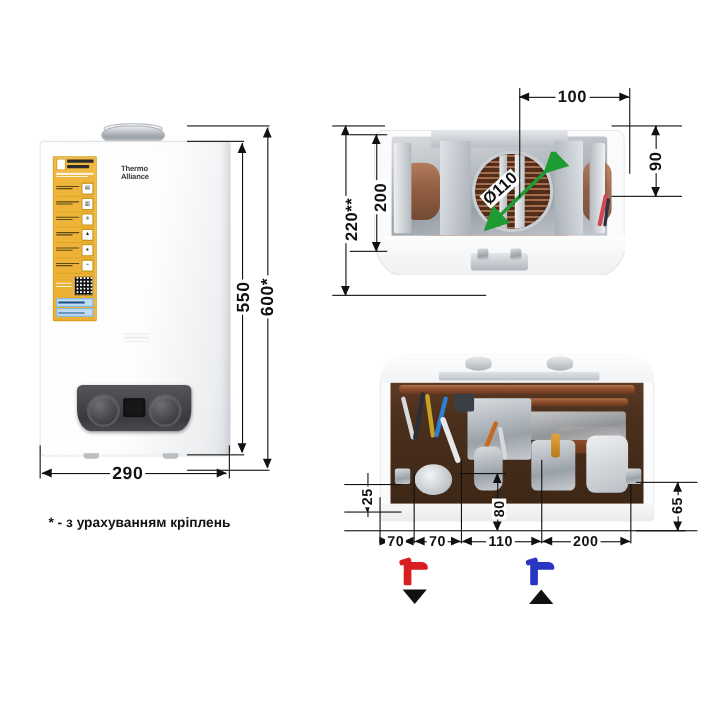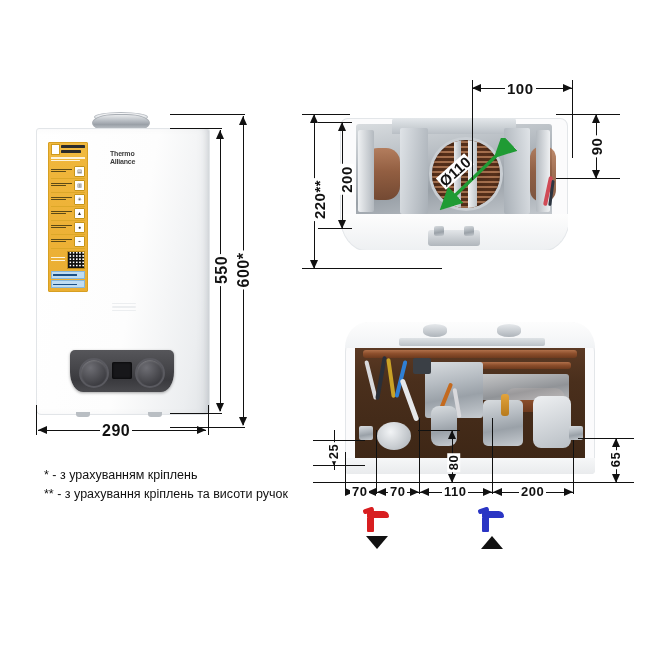--- a/index.html
+++ b/index.html
@@ -102,21 +102,21 @@
   .faucet{position:absolute;width:30px;height:26px;}
   .fa-spout{position:absolute;left:4px;top:3px;width:22px;height:7px;border-radius:3px 6px 2px 2px;}
   .fa-stem{position:absolute;left:4px;top:9px;width:7px;height:15px;border-radius:1px;}
   .fa-lever{position:absolute;left:0px;top:0px;width:11px;height:5px;border-radius:2px;transform:rotate(-18deg);}
   .arrow-blk-down{position:absolute;width:0;height:0;border-left:11px solid transparent;
     border-right:11px solid transparent;border-top:13px solid #111;}
   .arrow-blk-up{position:absolute;width:0;height:0;border-left:11px solid transparent;
     border-right:11px solid transparent;border-bottom:13px solid #111;}
 
   .footnotes{position:absolute;left:44px;top:466px;width:330px;}
-  .footnotes div{font-size:12.5px;font-weight:normal;color:#111;line-height:19px;white-space:nowrap;}
+  .footnotes div{font-size:12.5px;font-weight:bold;color:#111;line-height:19px;white-space:nowrap;}
 
   .green-dim{position:absolute;font-weight:bold;color:#111;background:#fff;
     border:0;padding:0 1px;line-height:1;}
 </style>
 </head>
 <body>
 
 <div class="stage">
 
   <div id="front-view" class="abs">
@@ -423,16 +423,15 @@
 
   <div class="faucet" style="left:478px;top:508px;">
     <div class="fa-spout" style="background:#2a35c4;"></div>
     <div class="fa-stem" style="background:#2a35c4;"></div>
     <div class="fa-lever" style="background:#2a35c4;"></div>
   </div>
   <div class="arrow-blk-up" style="left:481px;top:536px;"></div>
 
   <div class="footnotes">
     <div>* - з урахуванням кріплень</div>
-    <div>** - з урахування кріплень та висоти ручок</div>
   </div>
 
 </div>
 
 </body></html>

